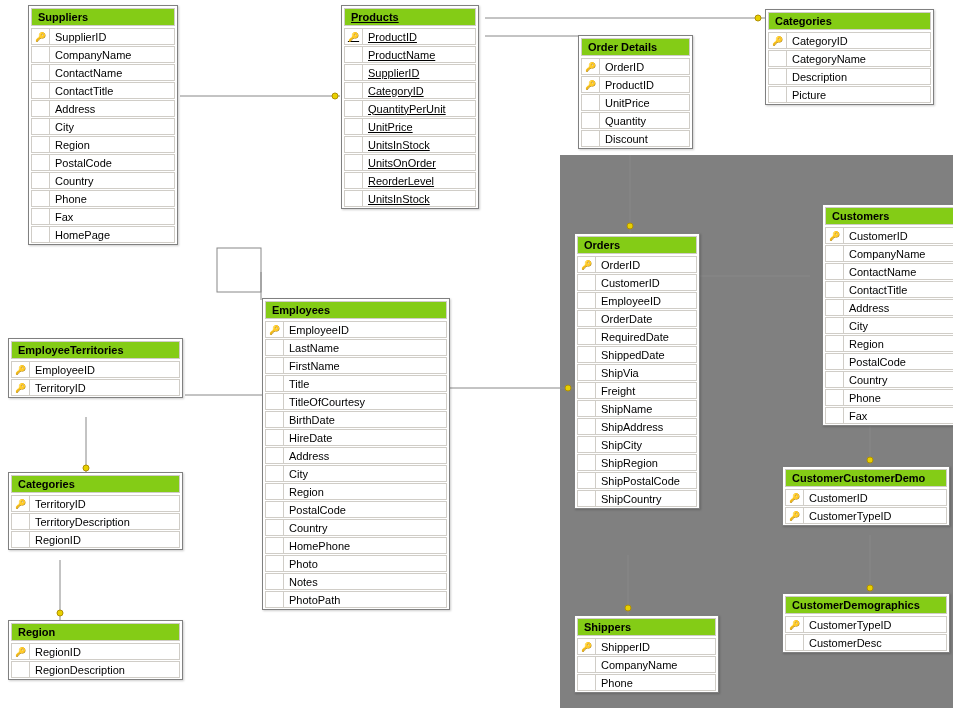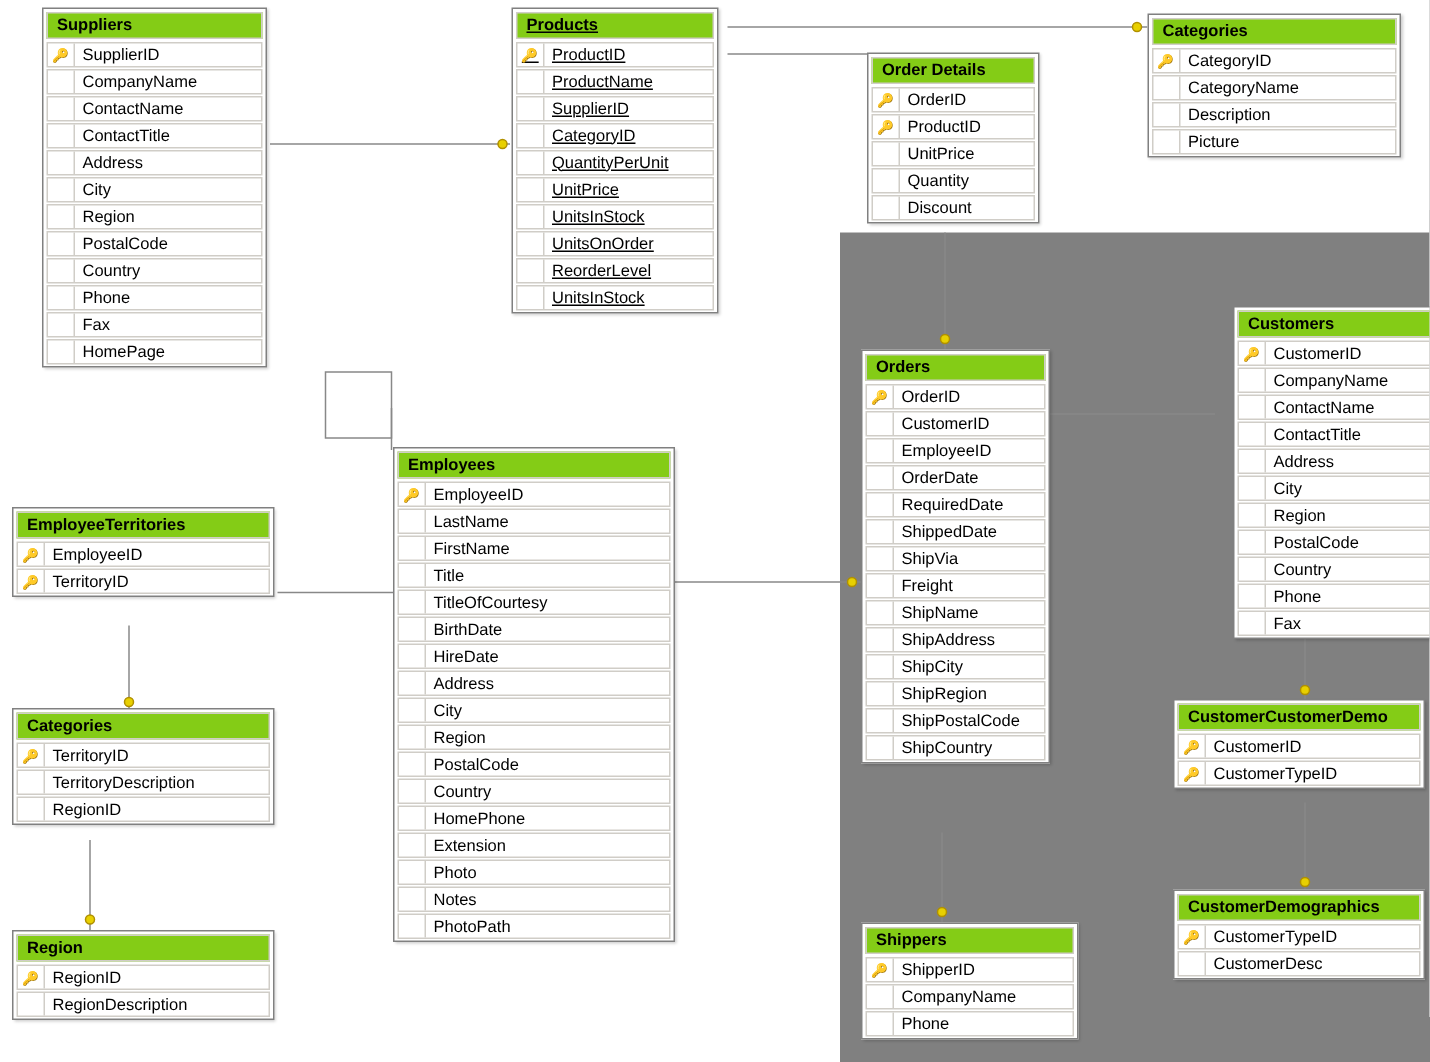--- a/index.html
+++ b/index.html
@@ -417,24 +417,20 @@
     <div class="row">
       <div class="key-cell"></div>
       <div class="name-cell">Country</div>
     </div>
     <div class="row">
       <div class="key-cell"></div>
       <div class="name-cell">HomePhone</div>
     </div>
     <div class="row">
       <div class="key-cell"></div>
-      <div class="name-cell">Extension</div>
-    </div>
-    <div class="row">
-      <div class="key-cell"></div>
       <div class="name-cell">Photo</div>
     </div>
     <div class="row">
       <div class="key-cell"></div>
       <div class="name-cell">Notes</div>
     </div>
     <div class="row">
       <div class="key-cell"></div>
       <div class="name-cell">PhotoPath</div>
     </div>

